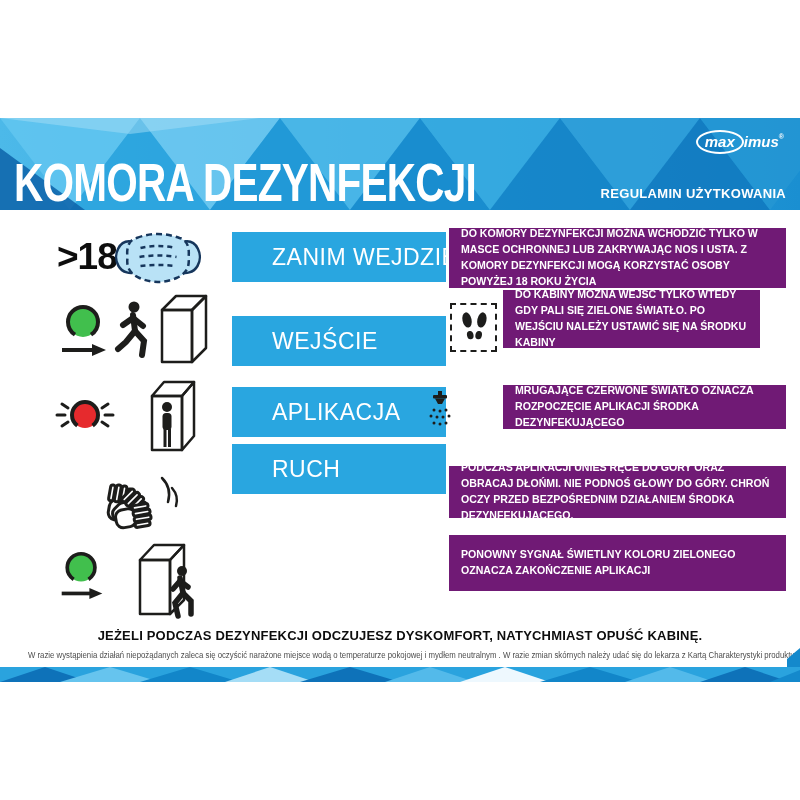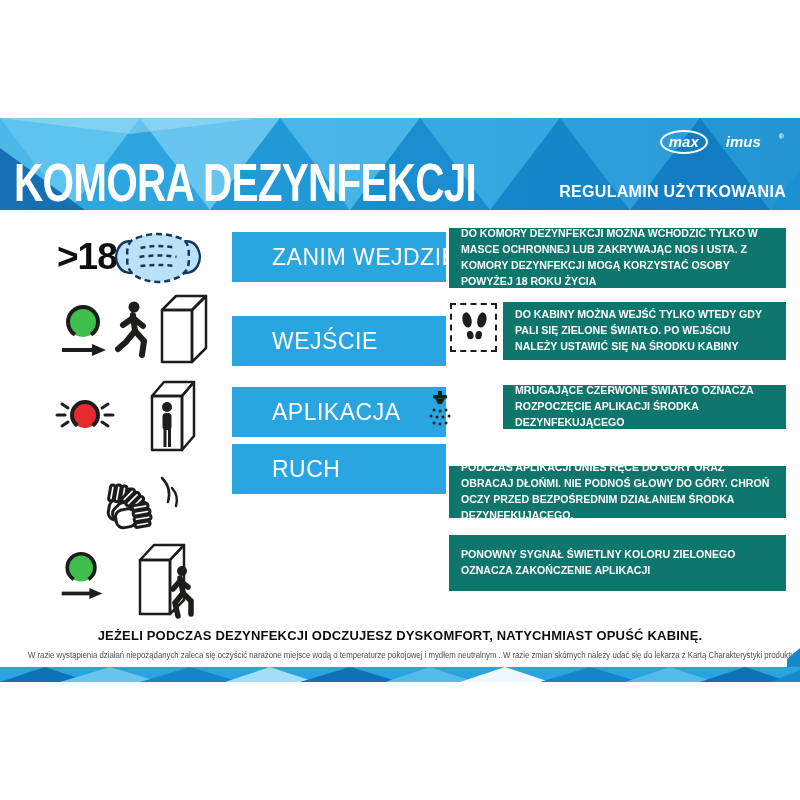--- a/index.html
+++ b/index.html
@@ -6,32 +6,32 @@
   #poster{position:relative;width:800px;height:800px;background:#fff;
           font-family:"Liberation Sans",sans-serif;overflow:hidden;}
 
   
   .header{position:absolute;left:0;top:118px;width:800px;height:92px;}
   .header .hbg{position:absolute;left:0;top:0;width:100%;height:100%;}
   .title{position:absolute;left:14px;bottom:1px;margin:0;color:#fff;
          font-size:54px;font-weight:bold;line-height:1;letter-spacing:-1px;
          transform:scaleX(.75);transform-origin:left bottom;white-space:nowrap;}
   .subtitle{position:absolute;right:14px;bottom:9px;color:#fff;
-            font-size:16px;font-weight:bold;letter-spacing:.3px;white-space:nowrap;}
+            font-size:13px;font-weight:bold;letter-spacing:.3px;white-space:nowrap;}
   .logo{position:absolute;right:16px;top:12px;color:#fff;font-size:15px;
-        font-weight:bold;font-style:italic;display:flex;align-items:flex-start;gap:18px;}
+        font-weight:bold;font-style:italic;display:flex;align-items:flex-start;gap:0;}
   .logo .max{border:2px solid #fff;border-radius:50%;padding:2px 7px 3px;line-height:1;}
   .logo .imus{padding-top:4px;line-height:1;}
   .logo .reg{font-size:7px;font-style:normal;padding-top:3px;}
 
   
   .btn{position:absolute;left:232px;width:214px;height:50px;background:#29a6e0;
        color:#fff;font-size:23px;letter-spacing:.5px;display:flex;align-items:center;
        padding-left:40px;box-sizing:border-box;white-space:nowrap;}
-  .desc{position:absolute;background:#0f766e;color:#fff;font-weight:bold;
+  .desc{position:absolute;background:#701a75;color:#fff;font-weight:bold;
         font-size:10.6px;line-height:1.5;padding:12px 12px;box-sizing:border-box;
         display:flex;align-items:center;}
   .icon{position:absolute;line-height:0;}
   .age{position:absolute;font-weight:bold;color:#0d0d0d;font-size:37px;letter-spacing:-1px;}
   .dashedbox{position:absolute;border:2.5px dashed #1d1d1b;box-sizing:border-box;
              display:flex;align-items:center;justify-content:center;background:#fff;}
 
   
   .warning{position:absolute;left:0;top:628px;width:100%;text-align:center;
            font-weight:bold;font-size:13px;color:#0d0d0d;letter-spacing:.2px;}
@@ -130,21 +130,21 @@
             <ellipse cx="16" cy="14" rx="5" ry="8.5"></ellipse>
             <ellipse cx="16" cy="31" rx="3.6" ry="4.6"></ellipse>
           </g>
         <g transform="rotate(12 29 22)">
             <ellipse cx="29" cy="14" rx="5" ry="8.5"></ellipse>
             <ellipse cx="29" cy="31" rx="3.6" ry="4.6"></ellipse>
           </g>
       </g>
     </svg>
   </div>
-  <div class="desc" style="left:503px;top:302px;width:283px;height:58px;">DO KABINY MOŻNA WEJŚĆ TYLKO WTEDY GDY PALI SIĘ ZIELONE ŚWIATŁO. PO WEJŚCIU NALEŻY USTAWIĆ SIĘ NA ŚRODKU KABINY</div>
+  <div class="desc" style="left:503px;top:290px;width:257px;height:58px;">DO KABINY MOŻNA WEJŚĆ TYLKO WTEDY GDY PALI SIĘ ZIELONE ŚWIATŁO. PO WEJŚCIU NALEŻY USTAWIĆ SIĘ NA ŚRODKU KABINY</div>
 
   <span class="icon" style="left:52px;top:392px;">
     <svg width="66" height="46" viewBox="0 0 66 46" aria-hidden="true">
       <circle cx="33" cy="23" r="13" fill="#e62a2d" stroke="#1d1d1b" stroke-width="4" pathLength="100" stroke-dasharray="80 20" stroke-dashoffset="65"></circle>
       <g stroke="#1d1d1b" stroke-width="3" stroke-linecap="round">
         <line x1="10" y1="12" x2="16" y2="16"></line>
           <line x1="5" y1="23" x2="13" y2="23"></line>
           <line x1="10" y1="34" x2="16" y2="30"></line>
         <line x1="56" y1="12" x2="50" y2="16"></line>
           <line x1="61" y1="23" x2="53" y2="23"></line>

